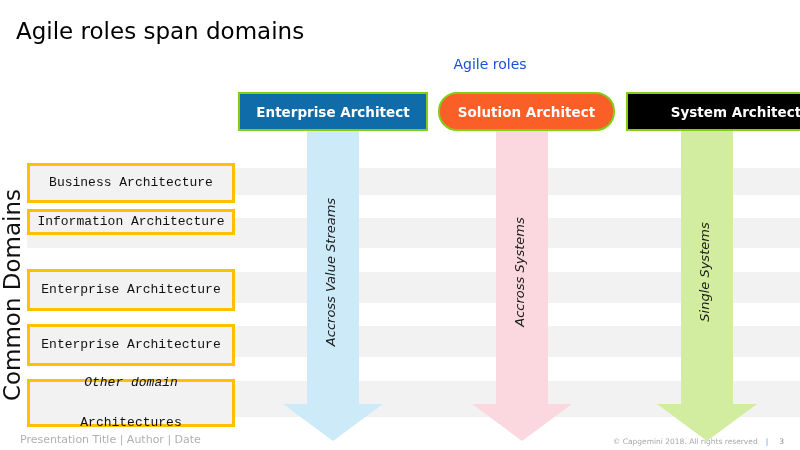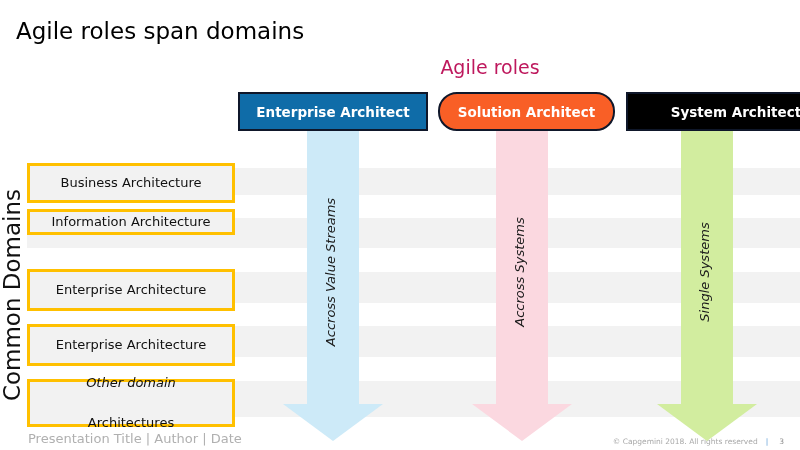--- a/index.html
+++ b/index.html
@@ -7,21 +7,21 @@
   body { font-family: "DejaVu Sans", "Liberation Sans", sans-serif; background: #ffffff; }
   .slide { position: relative; width: 800px; height: 450px; background: #fff; overflow: hidden; }
 
   .title {
     position: absolute; left: 16px; top: 18px;
     font-size: 23px; font-weight: 400; color: #000000;
   }
 
   .roles-heading {
     position: absolute; left: 210px; top: 56px; width: 560px;
-    text-align: center; font-size: 19px; color: #be185d;
+    text-align: center; font-size: 14px; color: #1d4ed8;
   }
 
   
   .stripe { position: absolute; left: 27px; width: 773px; background: #f2f2f2; z-index: 1; }
   .s1 { top: 168px; height: 27px; }
   .s2 { top: 218px; height: 30px; }
   .s3 { top: 272px; height: 31px; }
   .s4 { top: 326px; height: 31px; }
   .s5 { top: 381px; height: 36px; }
 
@@ -30,34 +30,34 @@
     position: absolute; left: -121px; top: 280px; width: 270px; height: 30px;
     transform: rotate(-90deg); transform-origin: center;
     text-align: center; font-size: 23px; color: #111; z-index: 2;
   }
 
   
   .dbox {
     position: absolute; left: 27px; width: 208px;
     border: 3px solid #FFC000; background: #f2f2f2;
     display: flex; flex-direction: column; align-items: center; justify-content: center;
-    font-size: 13px; color: #111; text-align: center; line-height: 1.25; z-index: 2;
+    font-size: 13px; color: #111; text-align: center; line-height: 1.25; z-index: 2; font-family: Liberation Mono, monospace;
   }
   .d1 { top: 163px; height: 40px; }
   .d2 { top: 209px; height: 26px; }
   .d3 { top: 269px; height: 42px; }
   .d4 { top: 324px; height: 42px; }
   .d5 { top: 379px; height: 48px; gap: 24px; }
   .dbox span:empty { display: none; }
   .italic { font-style: italic; }
 
   
   .role-box {
     position: absolute; top: 92px; height: 39px;
-    border: 2px solid #0f172a;
+    border: 2px solid #84cc16;
     display: flex; align-items: center; justify-content: center;
     color: #fff; font-weight: bold; font-size: 13.5px; z-index: 4;
   }
   .r1 { left: 238px; width: 190px; background: #0f6ca8; }
   .r2 { left: 438px; width: 177px; background: #f95f26; border-radius: 19px; }
   .r3 { left: 626px; width: 208px; background: #000000; padding-left: 12px; }
 
   
   .arrow { position: absolute; z-index: 3; }
   .shaft { position: absolute; top: 131px; width: 52px; height: 273px; }
@@ -76,22 +76,22 @@
     position: absolute; top: 262px; width: 260px; height: 20px;
     transform: rotate(-90deg); transform-origin: center;
     text-align: center; font-style: italic; font-size: 13px; color: #1a1a1a;
   }
   .a1 .arrow-label { left: 203px; }
   .a2 .arrow-label { left: 392px; }
   .a3 .arrow-label { left: 577px; }
 
   
   .footer-left {
-    position: absolute; left: 28px; bottom: 4px;
-    font-size: 13px; color: #b0b0b0;
+    position: absolute; left: 20px; bottom: 4px;
+    font-size: 11px; color: #b0b0b0;
   }
   .footer-right {
     position: absolute; right: 16px; bottom: 4px;
     font-size: 7.5px; color: #a8a8a8;
   }
   .footer-sep { color: #5b9bd5; margin: 0 7px 0 8px; }
   .page-number { color: #8f8f8f; margin-left: 4px; }
 </style>
 </head>
 <body>

